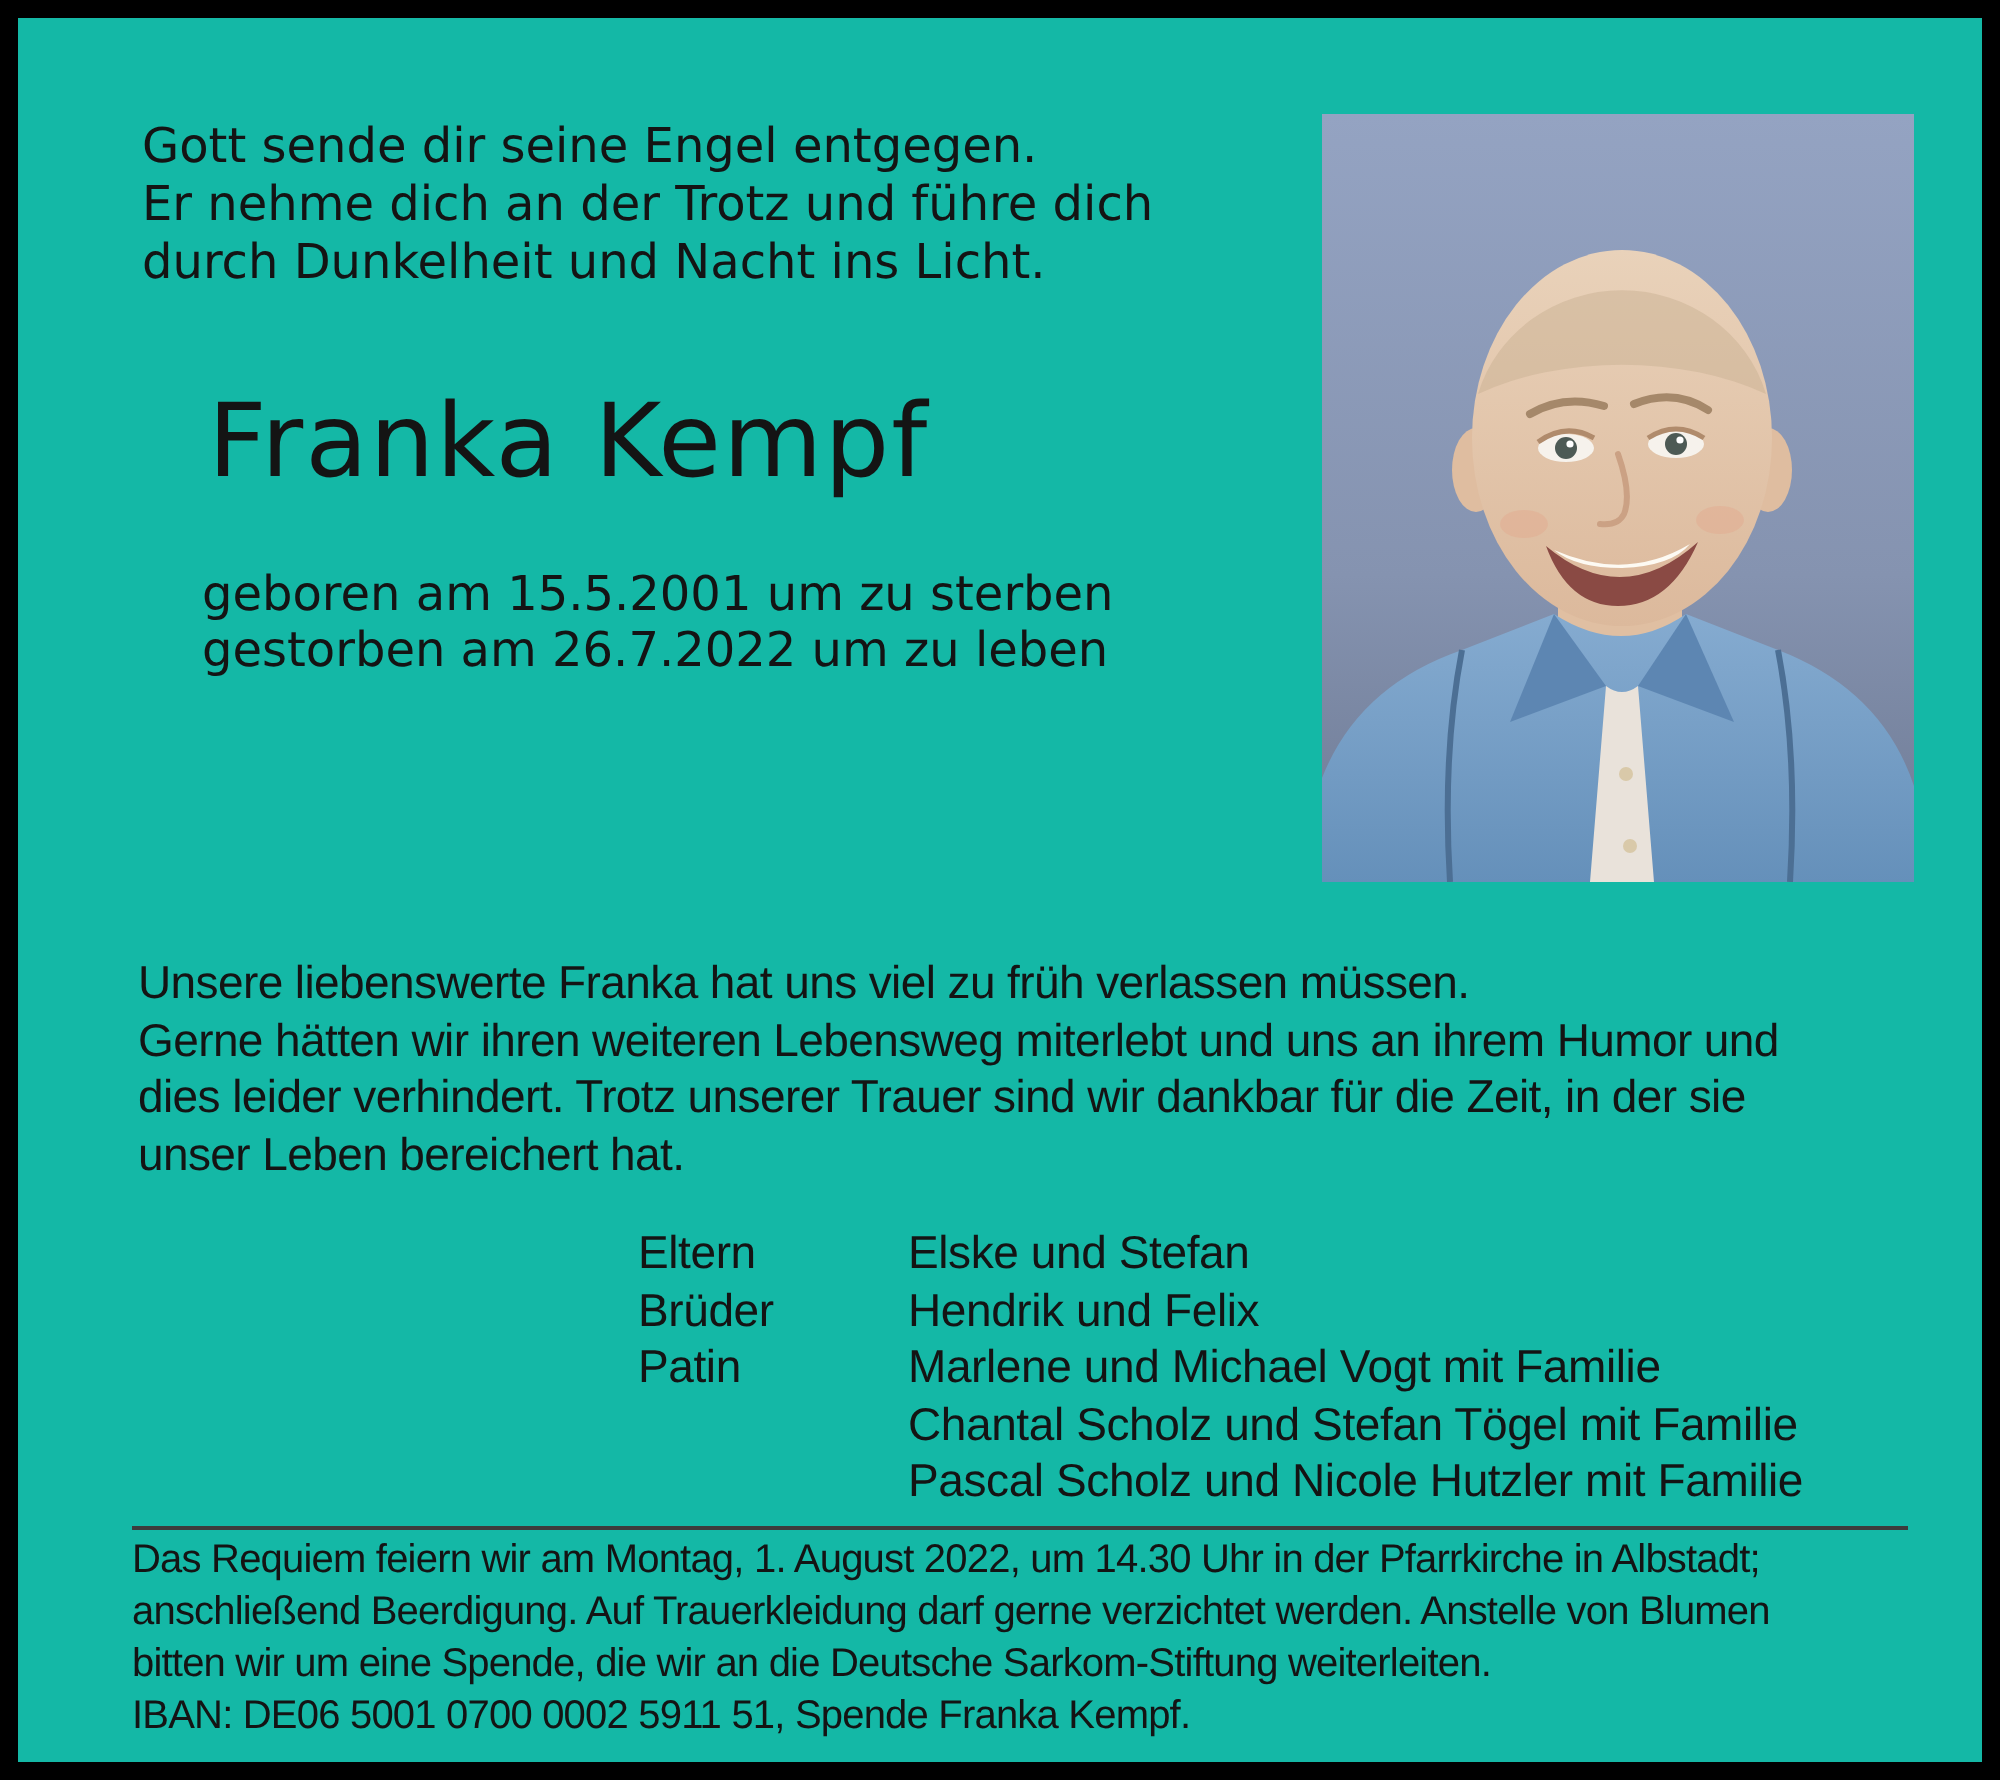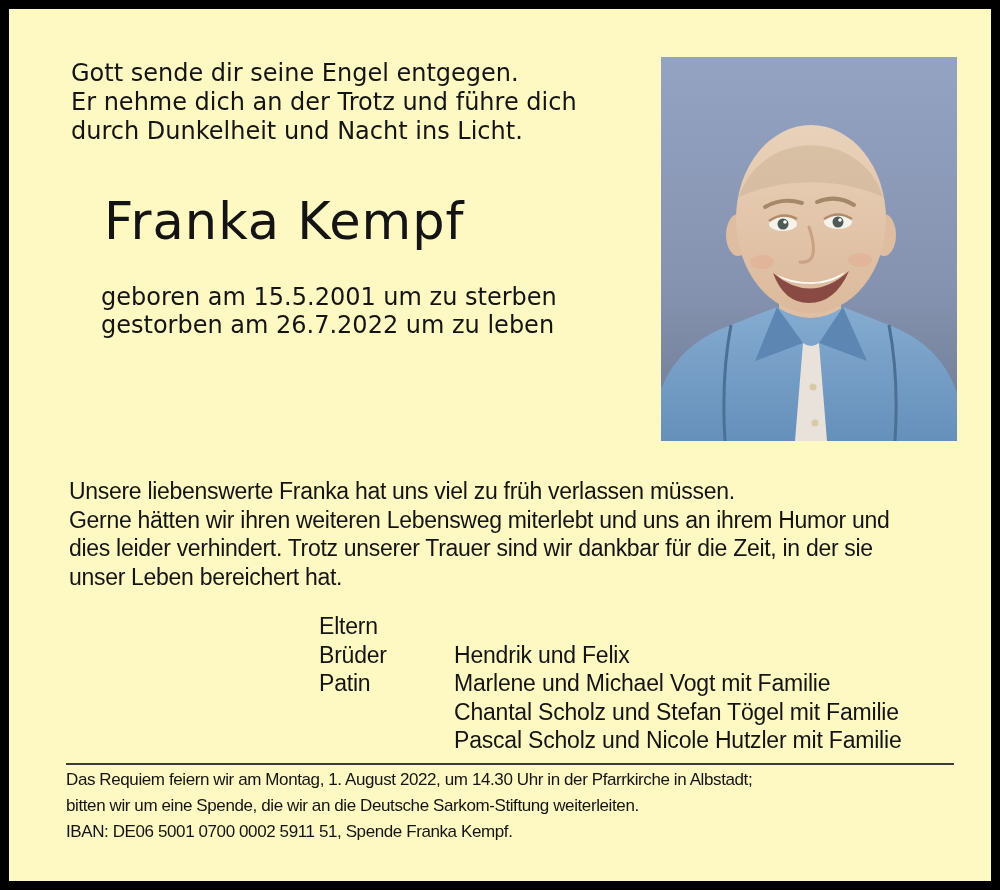--- a/index.html
+++ b/index.html
@@ -6,21 +6,21 @@
     margin: 0;
     padding: 0;
     background: #ffffff;
   }
   .card {
     position: relative;
     width: 1000px;
     height: 890px;
     box-sizing: border-box;
     border: 9px solid #000000;
-    background: #fef9c3;
+    background: #14b8a6;
     color: #141414;
     font-family: "DejaVu Sans", sans-serif;
     overflow: hidden;
   }
   .verse {
     position: absolute;
     left: 62px;
     top: 50px;
     font-size: 24px;
     line-height: 29px;
@@ -79,21 +79,21 @@
     top: 754px;
     width: 888px;
     height: 2px;
     background: #3c3c3c;
   }
   .funeral {
     position: absolute;
     left: 57px;
     top: 758px;
     font-family: "Liberation Sans", sans-serif;
-    font-size: 17px;
+    font-size: 20px;
     line-height: 26px;
     letter-spacing: -0.4px;
     white-space: nowrap;
   }
 </style>
 </head>
 <body>
 
 <div class="card">
 
@@ -162,20 +162,21 @@
   <div class="tribute">
     <div>Unsere liebenswerte Franka hat uns viel zu früh verlassen müssen.</div>
     <div>Gerne hätten wir ihren weiteren Lebensweg miterlebt und uns an ihrem Humor und</div>
     <div>dies leider verhindert. Trotz unserer Trauer sind wir dankbar für die Zeit, in der sie</div>
     <div>unser Leben bereichert hat.</div>
   </div>
 
   <div class="family">
     <div class="family-row">
       <span class="family-label">Eltern</span>
+      <span class="family-value">Elske und Stefan</span>
     </div>
     <div class="family-row">
       <span class="family-label">Brüder</span>
       <span class="family-value">Hendrik und Felix</span>
     </div>
     <div class="family-row">
       <span class="family-label">Patin</span>
       <span class="family-value">Marlene und Michael Vogt mit Familie</span>
     </div>
     <div class="family-row">
@@ -185,17 +186,18 @@
     <div class="family-row">
       <span class="family-label"></span>
       <span class="family-value">Pascal Scholz und Nicole Hutzler mit Familie</span>
     </div>
   </div>
 
   <div class="divider"></div>
 
   <div class="funeral">
     <div>Das Requiem feiern wir am Montag, 1. August 2022, um 14.30 Uhr in der Pfarrkirche in Albstadt;</div>
+    <div>anschließend Beerdigung. Auf Trauerkleidung darf gerne verzichtet werden. Anstelle von Blumen</div>
     <div>bitten wir um eine Spende, die wir an die Deutsche Sarkom-Stiftung weiterleiten.</div>
     <div>IBAN: DE06 5001 0700 0002 5911 51, Spende Franka Kempf.</div>
   </div>
 
 </div>
 
 </body></html>

